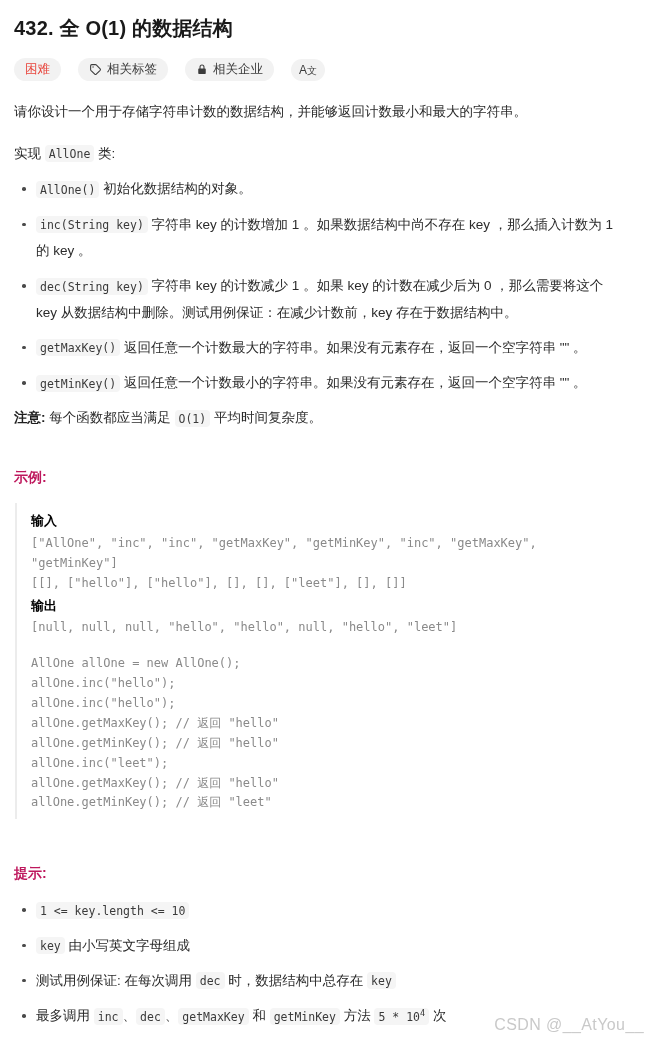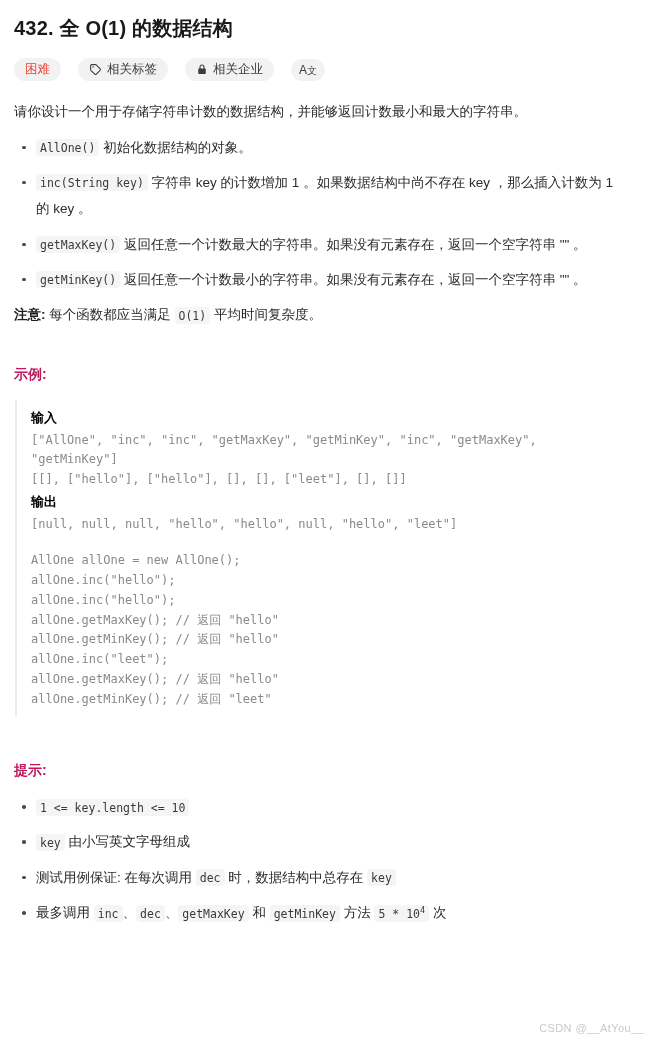--- a/index.html
+++ b/index.html
@@ -133,21 +133,21 @@
     white-space: pre-wrap;
     word-break: break-word;
     margin: 0;
   }
   .ex-gap { height: 16px; }
 
   .watermark {
     position: absolute;
     right: 14px;
     bottom: 10px;
-    font-size: 11px;
+    font-size: 16px;
     color: #c9c9c9;
     font-family: "Liberation Sans", sans-serif;
     letter-spacing: 0.4px;
   }
   sup { font-size: 8.5px; vertical-align: super; line-height: 0; }
 </style>
 </head>
 <body>
 
 <div class="page">
@@ -181,24 +181,26 @@
     <span class="badge icon-only">
       <span class="aa-icon">
         <span>A</span>
           <span class="small">文</span>
       </span>
     </span>
   </div>
 
   <p class="para">请你设计一个用于存储字符串计数的数据结构，并能够返回计数最小和最大的字符串。</p>
 
+  <p class="para tight"><span>实现 </span><code class="ic">AllOne</code><span> 类:</span></p>
 
   <ul class="bullets">
     <li><code class="ic">AllOne()</code><span> 初始化数据结构的对象。</span></li>
     <li><code class="ic">inc(String key)</code><span> 字符串 key 的计数增加 1 。如果数据结构中尚不存在 key ，那么插入计数为 1 的 key 。</span></li>
+    <li><code class="ic">dec(String key)</code><span> 字符串 key 的计数减少 1 。如果 key 的计数在减少后为 0 ，那么需要将这个 key 从数据结构中删除。测试用例保证：在减少计数前，key 存在于数据结构中。</span></li>
     <li><code class="ic">getMaxKey()</code><span> 返回任意一个计数最大的字符串。如果没有元素存在，返回一个空字符串 "" 。</span></li>
     <li><code class="ic">getMinKey()</code><span> 返回任意一个计数最小的字符串。如果没有元素存在，返回一个空字符串 "" 。</span></li>
   </ul>
 
   <p class="para" style="margin-top:8px"><span class="note">注意:</span><span> 每个函数都应当满足 </span><code class="ic">O(1)</code><span> 平均时间复杂度。</span></p>
 
   <h2 class="section-head">示例:</h2>
 
   <div class="example-block">
     <div class="ex-label">输入</div>

